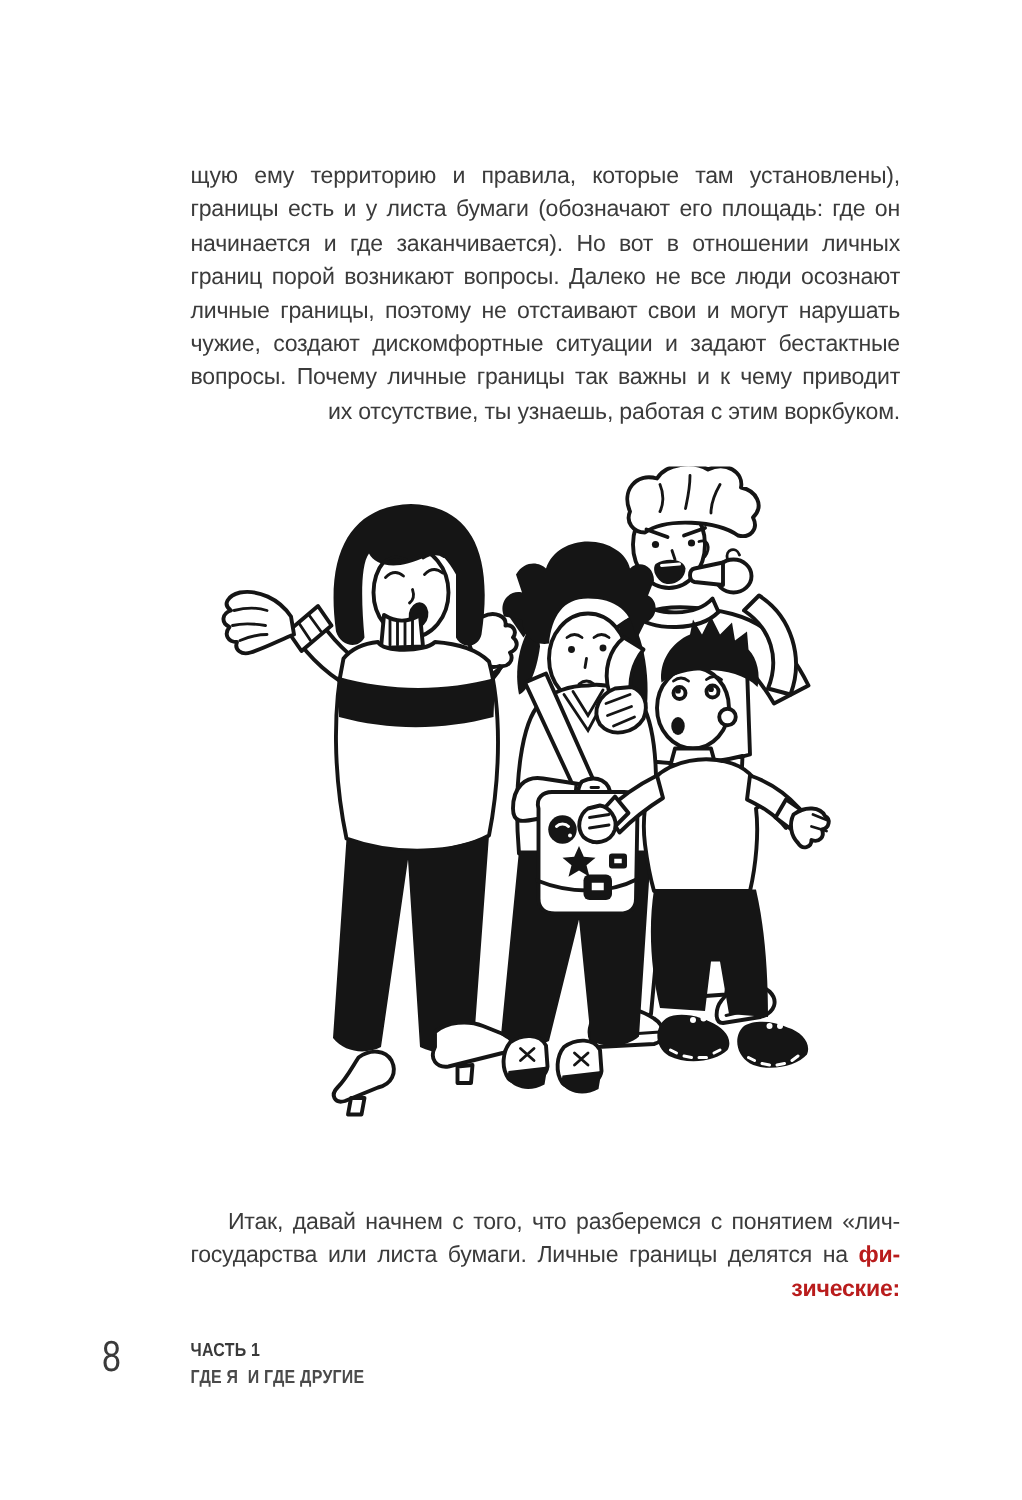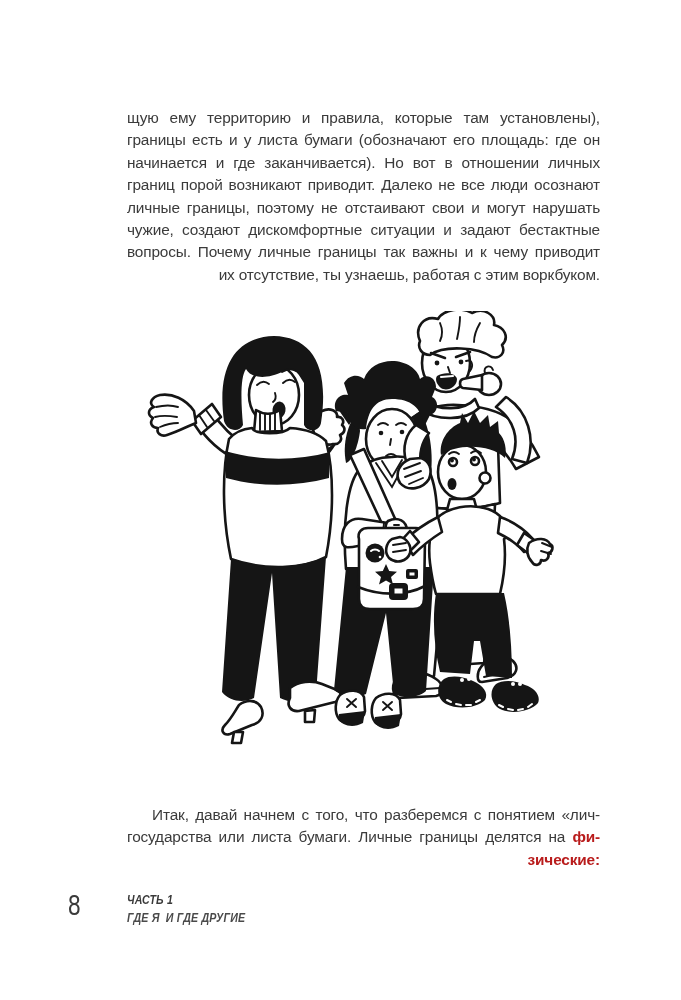--- a/index.html
+++ b/index.html
@@ -21,36 +21,36 @@
   
   .ln{stroke:#151515;stroke-width:2.6;stroke-linecap:round;stroke-linejoin:round;fill:none;}
   .th{stroke:#151515;stroke-width:1.9;stroke-linecap:round;fill:none;}
   .wh{fill:#ffffff;stroke:#151515;stroke-width:2.6;stroke-linejoin:round;stroke-linecap:round;}
   .bk{fill:#151515;stroke:none;}
   .wln{stroke:#ffffff;stroke-width:2;stroke-linecap:round;fill:none;}
 
   .footer{position:absolute;left:0;top:886px;width:681px;color:#3a3a3a;}
   .page-number{position:absolute;left:68px;top:3px;font-size:29px;font-weight:400;
                transform:scaleX(.78);transform-origin:left top;}
-  .part-block{position:absolute;left:127px;top:7px;font-style:italic;}
+  .part-block{position:absolute;left:127px;top:7px;}
   .part-label{font-weight:bold;font-size:12.5px;letter-spacing:.2px;
               transform:scaleX(.85);transform-origin:left top;white-space:pre;}
   .part-title{font-weight:bold;font-size:12.5px;letter-spacing:.2px;margin-top:4px;color:#4a4a4a;
               transform:scaleX(.85);transform-origin:left top;white-space:pre;}
 </style>
 </head>
 <body>
 
 <div class="page">
 
   <div class="body-text para1">
     <div class="line just">щую ему территорию и правила, которые там установлены),</div>
     <div class="line just">границы есть и у листа бумаги (обозначают его площадь: где он</div>
     <div class="line just">начинается и где заканчивается). Но вот в отношении личных</div>
-    <div class="line just">границ порой возникают приводит. Далеко не все люди осознают</div>
+    <div class="line just">границ порой возникают вопросы. Далеко не все люди осознают</div>
     <div class="line just">личные границы, поэтому не отстаивают свои и могут нарушать</div>
     <div class="line just">чужие, создают дискомфортные ситуации и задают бестактные</div>
     <div class="line just">вопросы. Почему личные границы так важны и к чему приводит</div>
     <div class="line last">их отсутствие, ты узнаешь, работая с этим воркбуком.</div>
   </div>
 
   <svg class="illustration" viewBox="0 0 416 440" role="img" aria-label="Черно-белая иллюстрация: семья из четырёх человек — мама с каре в свитере с полосой разводит руками, растерянная девочка-подросток с сумкой с нашивками, возмущённый старший брат показывает на себя, младший брат тянется к сумке">
 
     <g>
       <path class="wh" d="M262,112 C276,98 296,93 314,94 C336,95 356,100 368,110 C378,118 388,132 395,146 L372,158 C366,148 360,140 354,134 L356,192 C326,201 288,199 262,191 L261,150 C257,138 258,124 262,112 Z" fill="#151515" stroke="#151515"></path>

